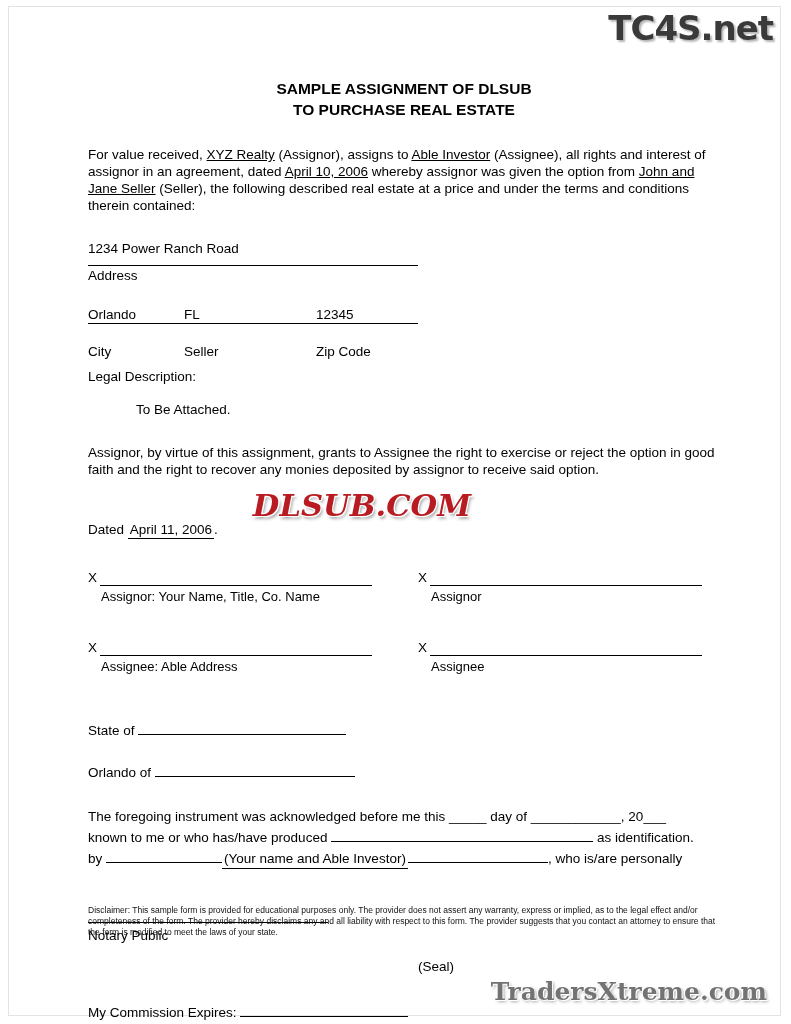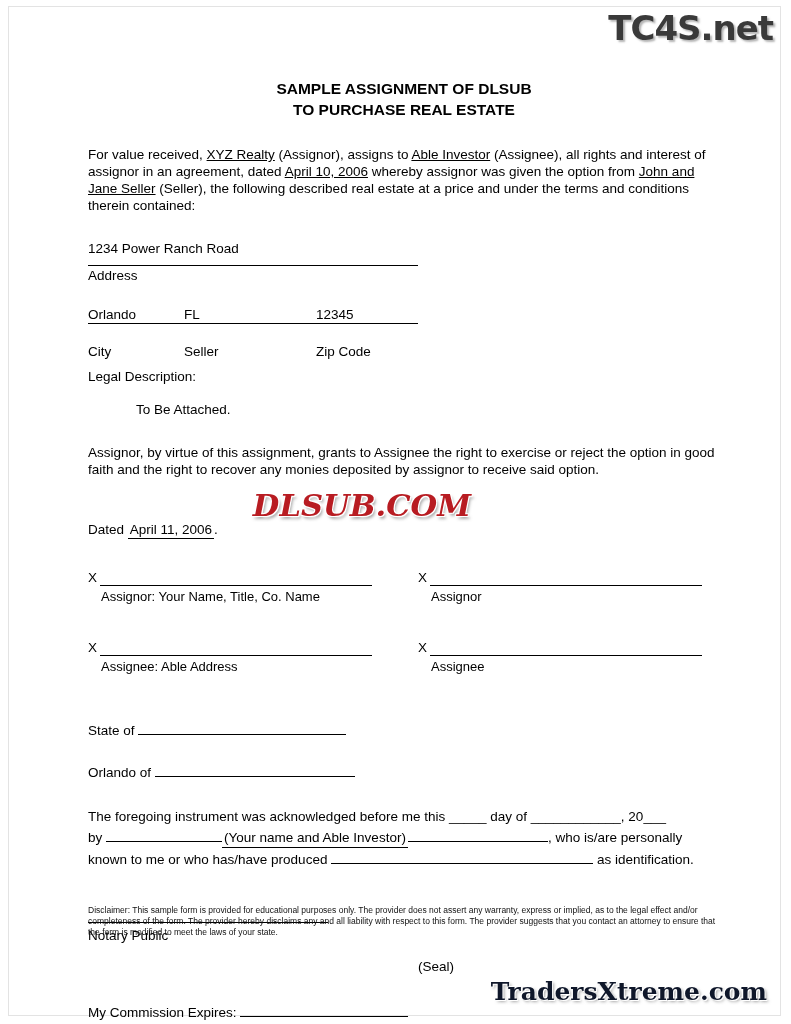--- a/index.html
+++ b/index.html
@@ -188,21 +188,21 @@
       2px 3px 3px rgba(90,90,90,0.5);
     transform: scaleX(1.02);
   }
   .brand-bottom {
     position: absolute;
     right: 24px;
     bottom: 18px;
     font-family: "DejaVu Serif", serif;
     font-size: 25px;
     font-weight: bold;
-    color: #0f172a;
+    color: #737373;
     text-shadow:
       1px 1px 0 #ffffff,
       -1px -1px 0 #ffffff,
       2px 2px 3px rgba(100,100,100,0.55);
   }
 </style>
 </head>
 <body>
 
 <div class="page">
@@ -275,24 +275,24 @@
     </div>
 
     <div class="county-of">
       <span>Orlando of</span>
       <span class="fld" style="width:200px"></span>
     </div>
 
     <div class="ack">
       <div>The foregoing instrument was acknowledged before me this _____ day of ____________, 20___</div>
       <div>
+        <span>known to me or who has/have produced </span><span class="fld" style="width:262px"></span><span> as identification.</span>
+      </div>
+      <div>
         <span>by </span><span class="fld" style="width:116px"></span><span class="filled">(Your name and Able Investor)</span><span class="fld" style="width:140px"></span><span>, who is/are personally</span>
-      </div>
-      <div>
-        <span>known to me or who has/have produced </span><span class="fld" style="width:262px"></span><span> as identification.</span>
       </div>
     </div>
 
     <div class="notary-sig"></div>
     <div class="notary-label">Notary Public</div>
 
     <div class="seal">(Seal)</div>
 
     <div class="commission">
       <span>My Commission Expires:</span>

